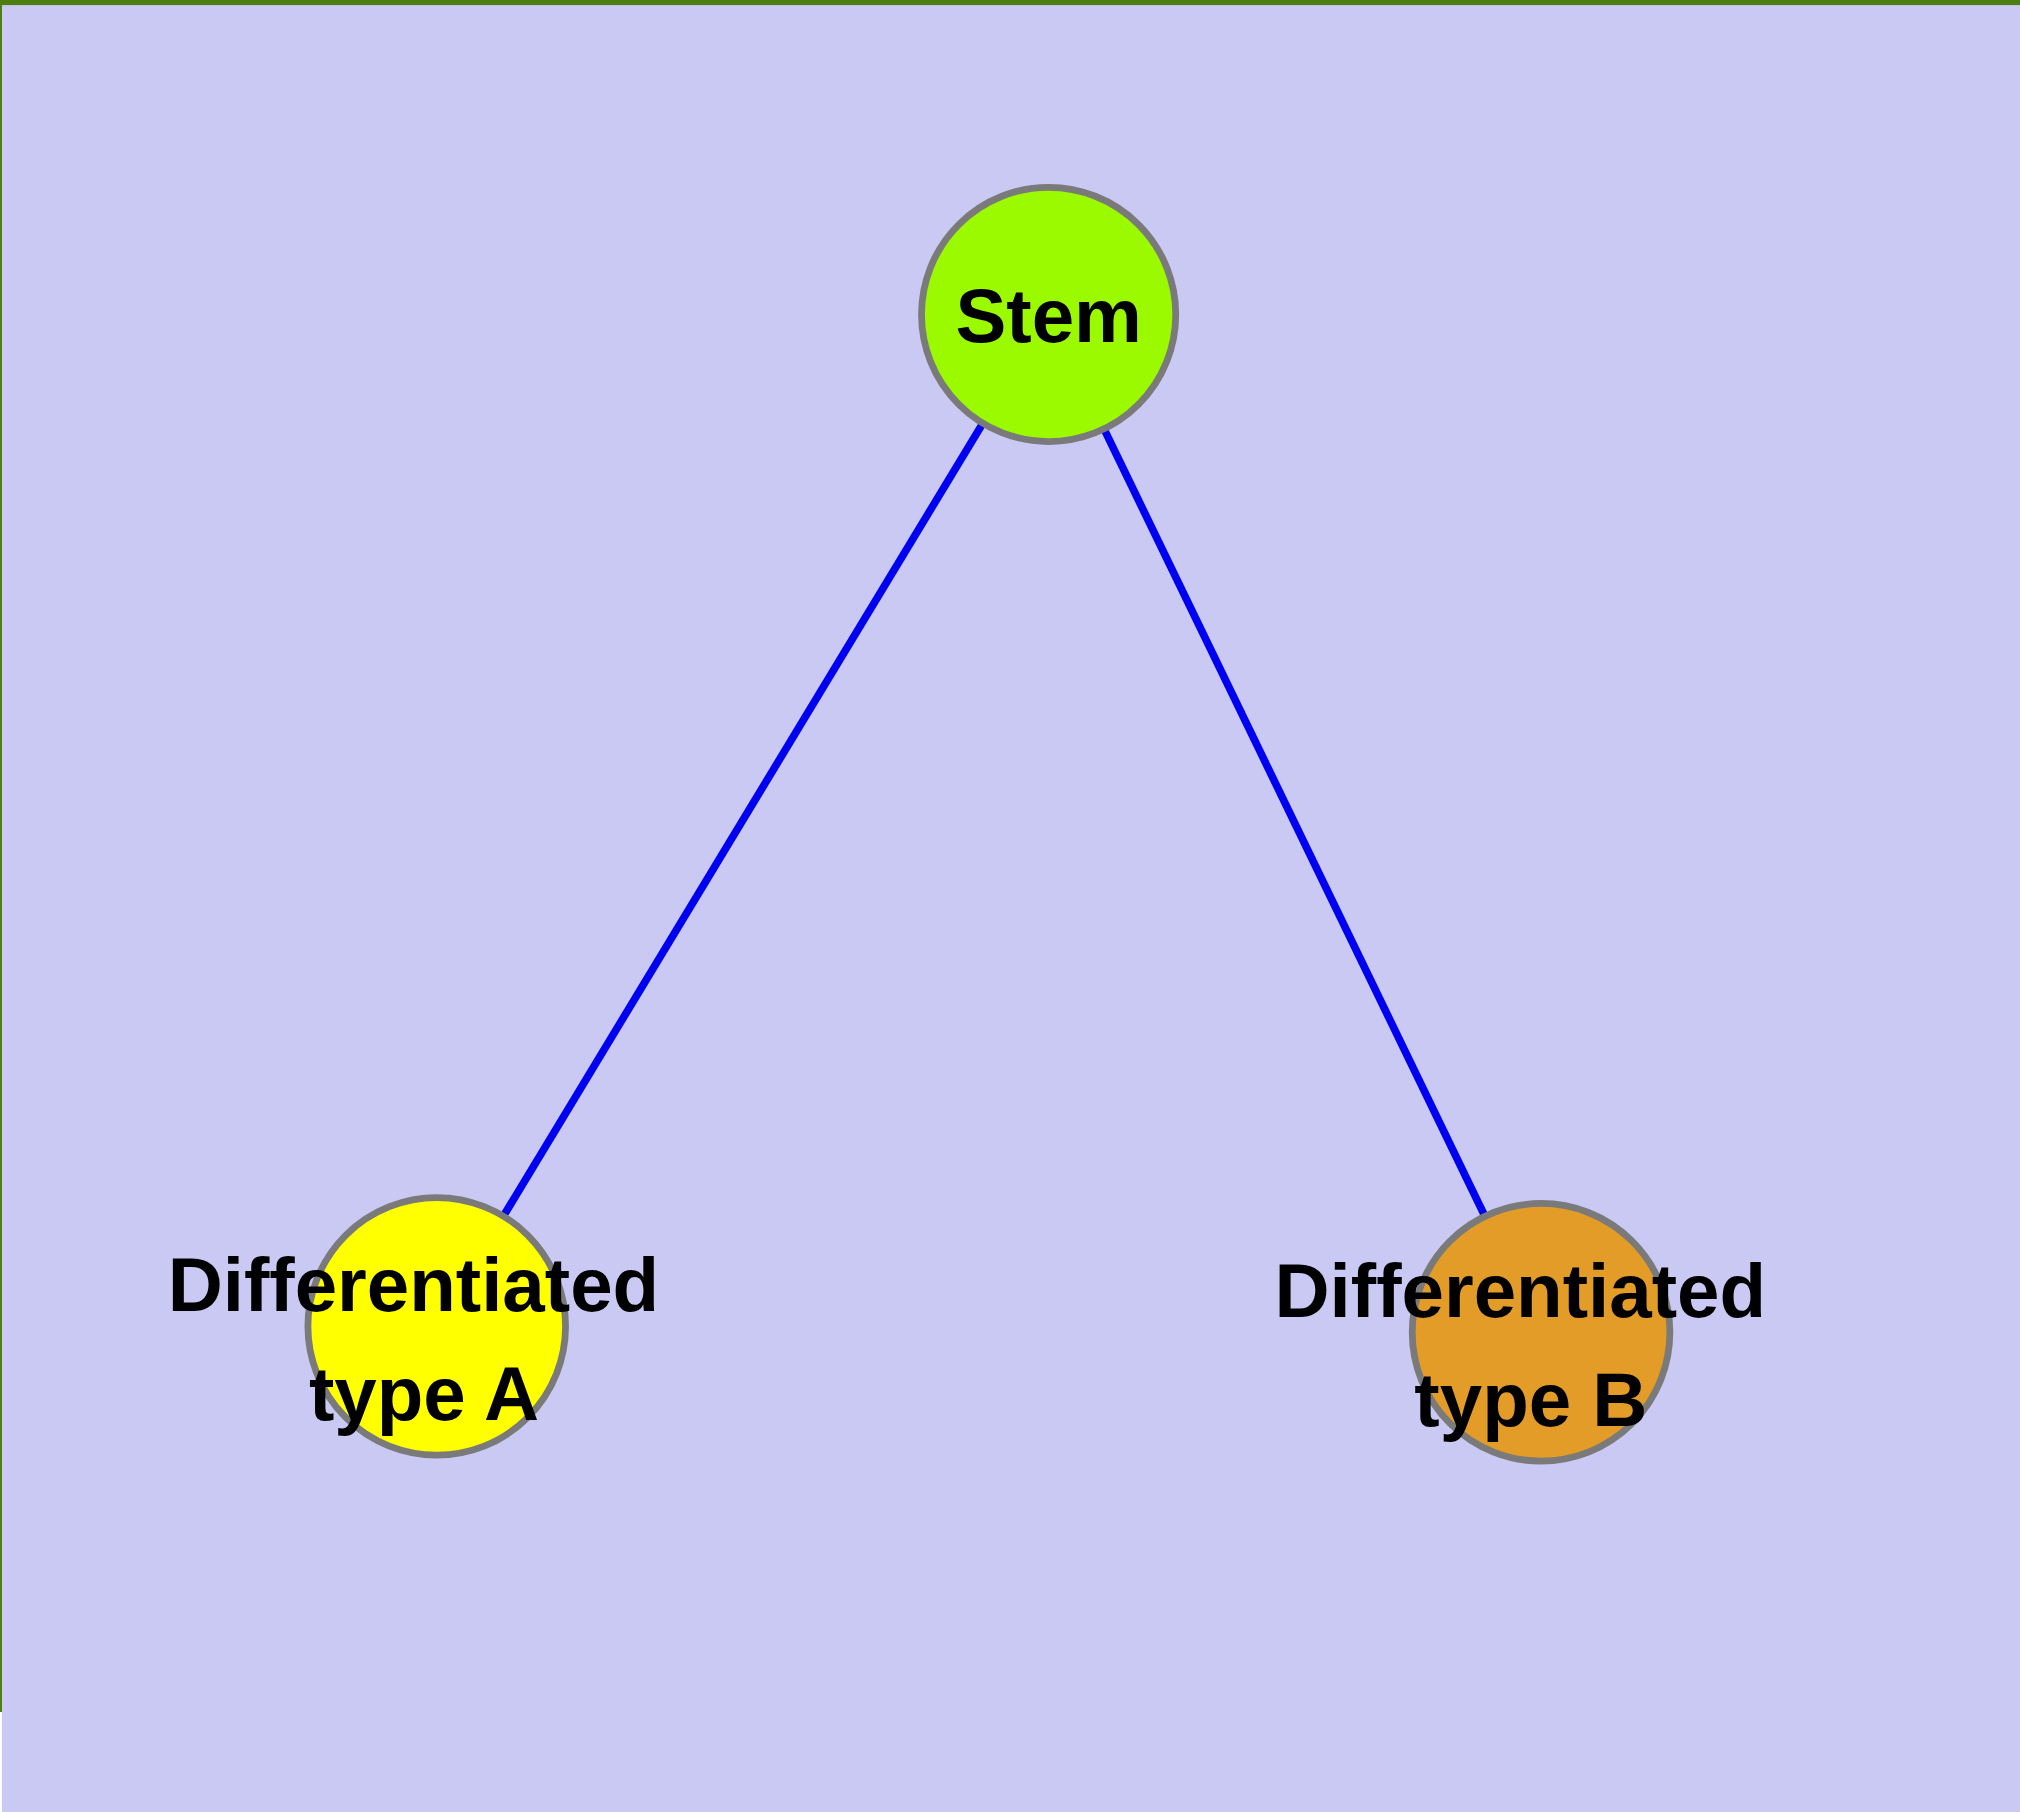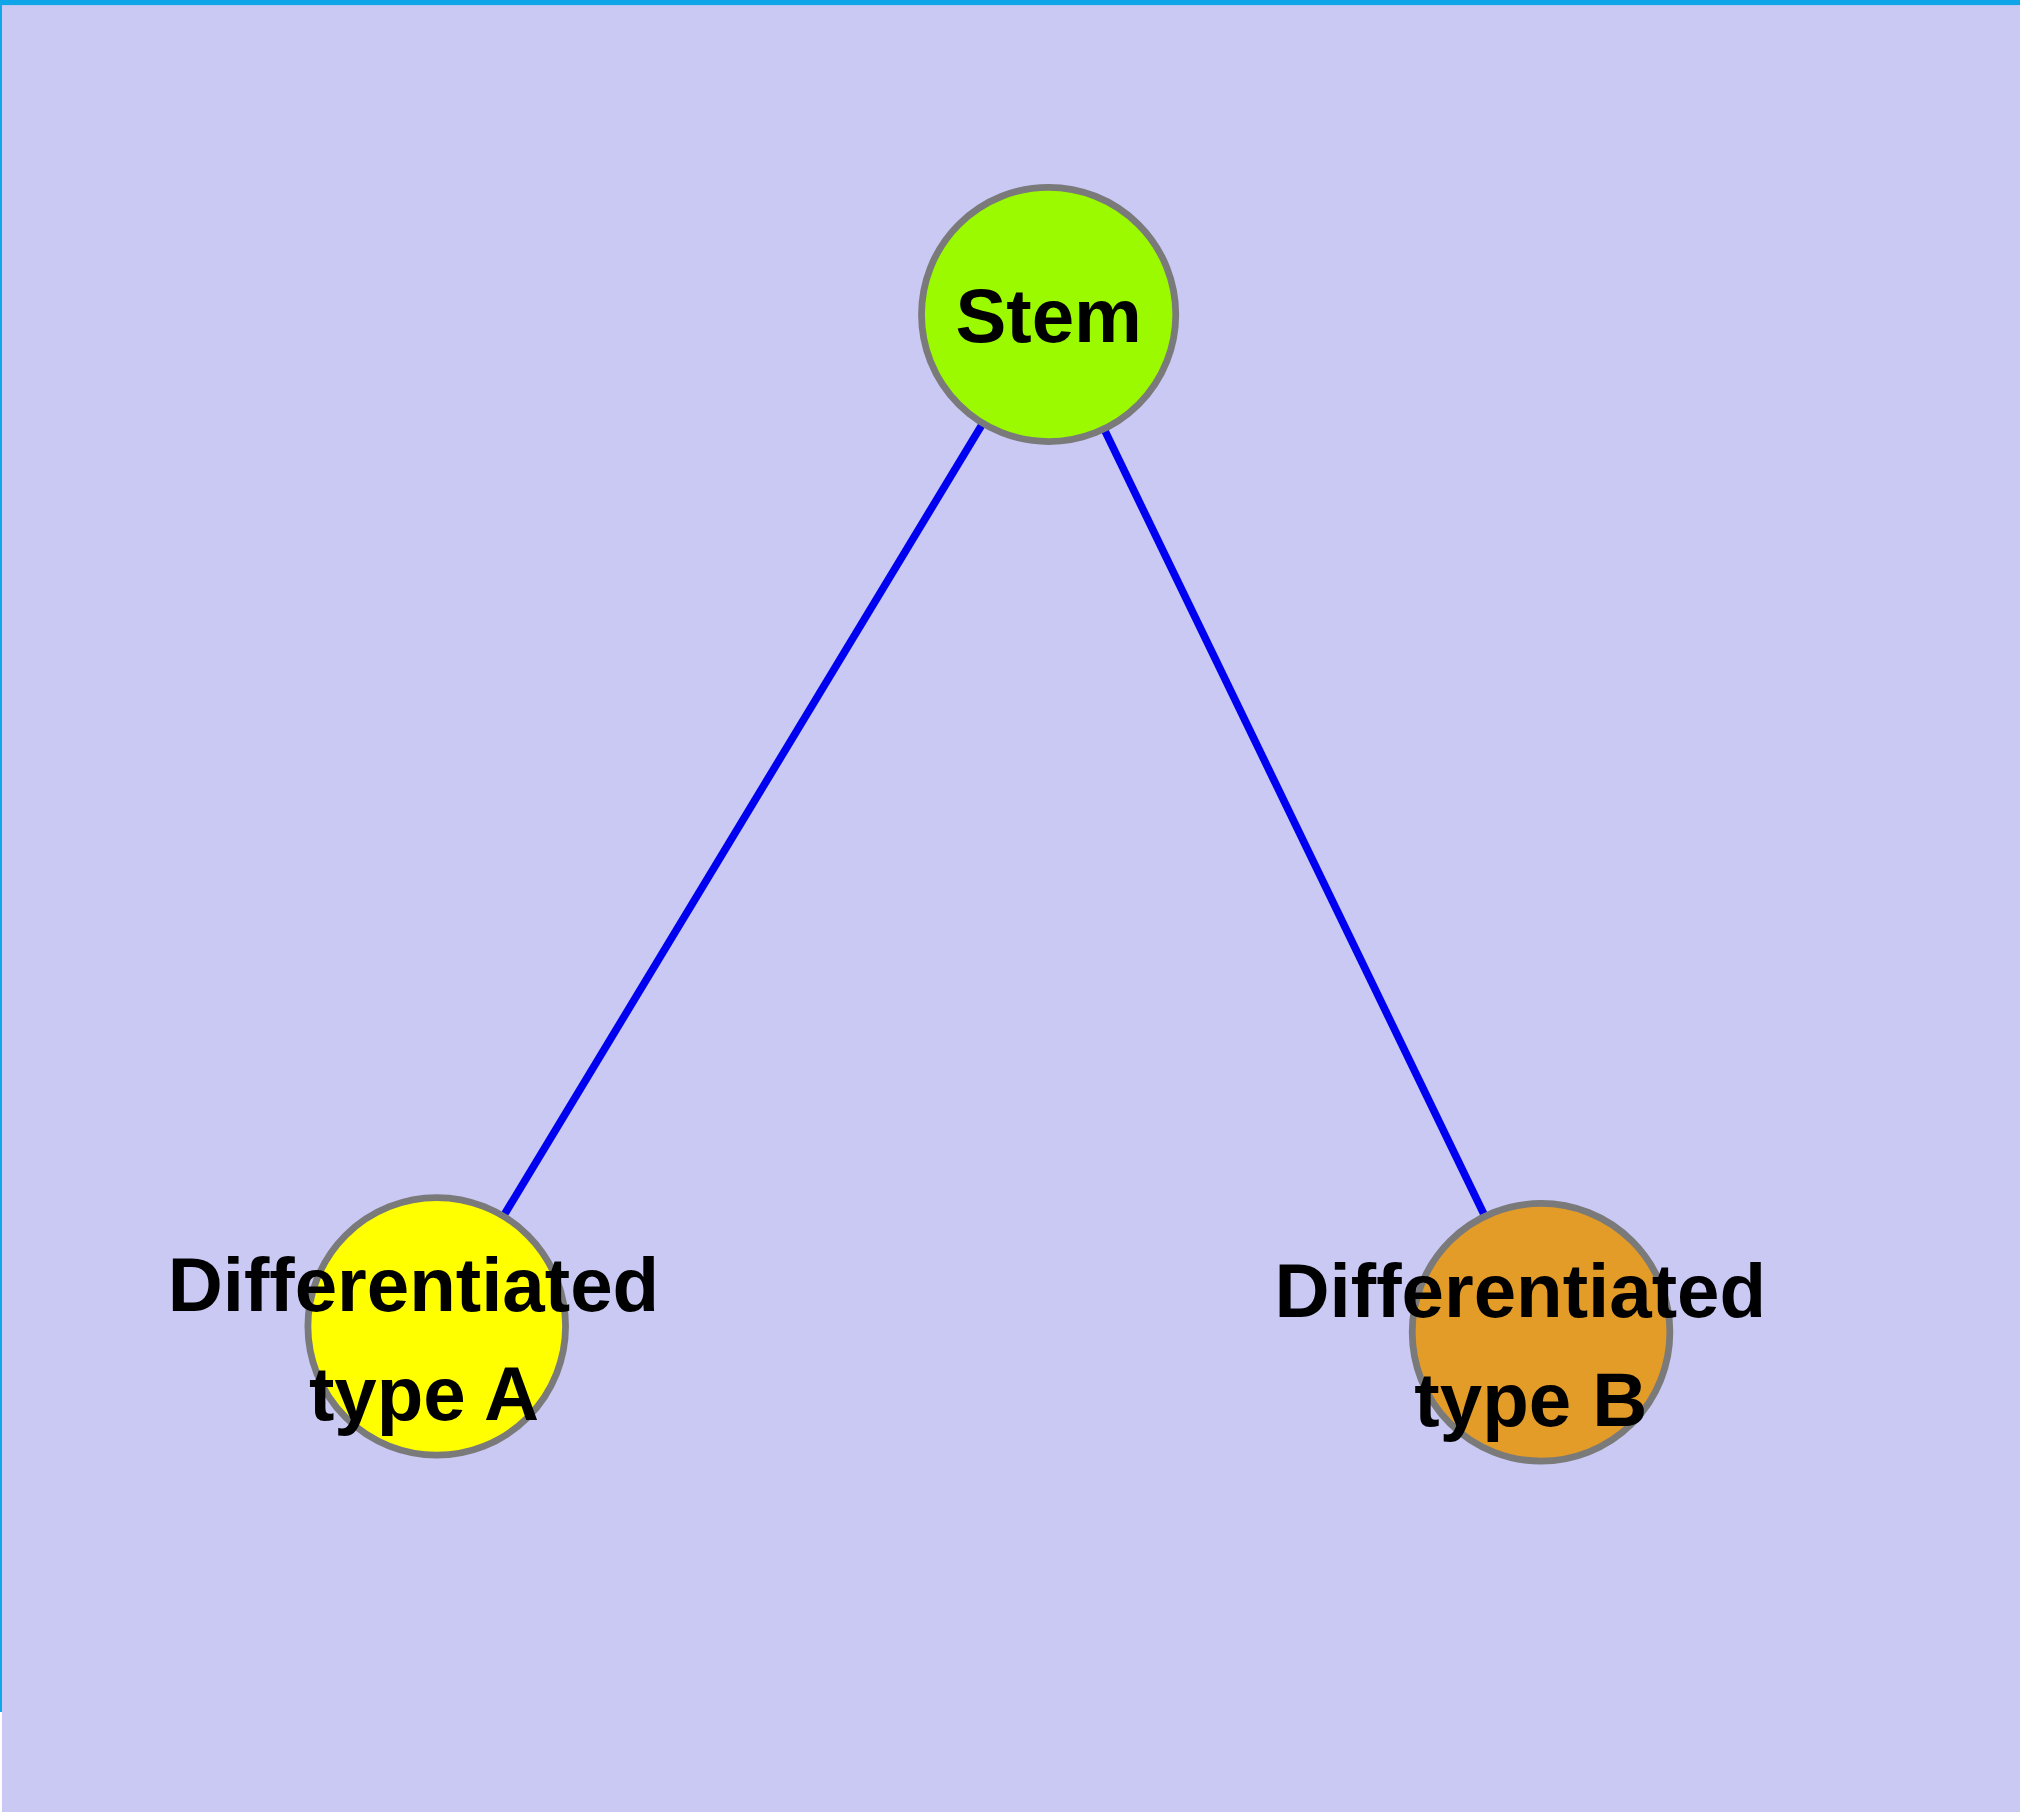--- a/index.html
+++ b/index.html
@@ -7,21 +7,21 @@
     padding: 0;
     background: #ffffff;
     width: 2021px;
     height: 1812px;
     overflow: hidden;
   }
   .stage {
     position: relative;
     width: 2021px;
     height: 1712px;
-    background: #0ea5e9; 
+    background: #4d7c0f; 
   }
   svg.graph {
     position: absolute;
     top: 0;
     left: 0;
     display: block;
   }
   .node circle {
     stroke-linejoin: round;
   }

